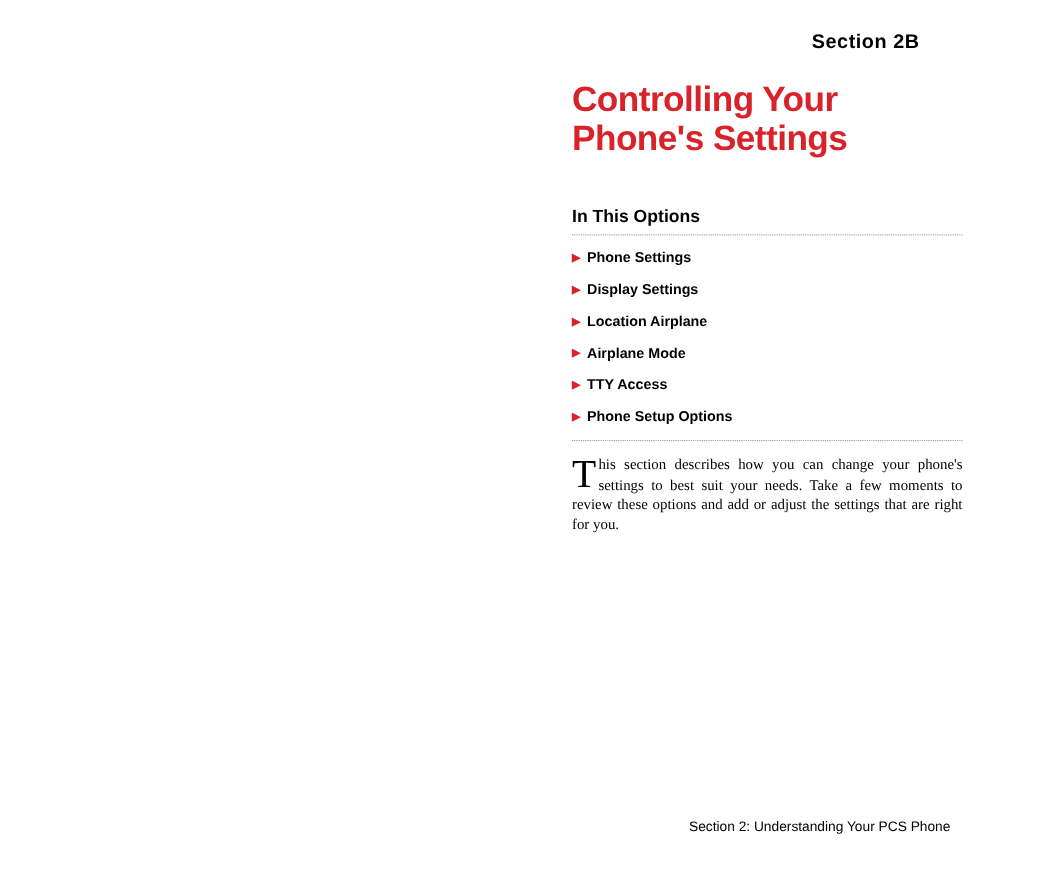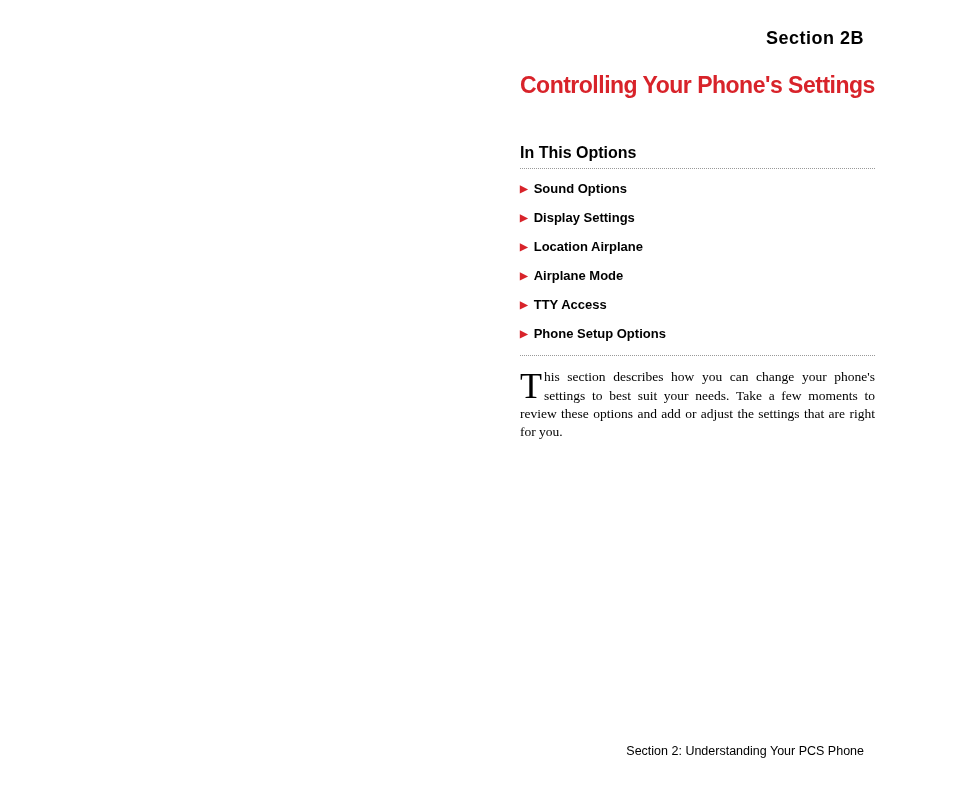--- a/index.html
+++ b/index.html
@@ -8,42 +8,42 @@
       box-sizing: border-box;
     }
     body {
       width: 954px;
       height: 795px;
       background: #ffffff;
       font-family: Georgia, 'Times New Roman', serif;
       position: relative;
     }
     .page {
-      padding: 28px 90px 0 0;
+      padding: 28px 118px 0 0;
       position: relative;
       height: 100%;
     }
     .section-label {
       text-align: right;
       font-family: Arial, Helvetica, sans-serif;
       font-weight: bold;
       font-size: 18px;
       color: #000;
       letter-spacing: 0.5px;
       margin-bottom: 24px;
     }
     .content {
       margin-left: 520px;
       width: 355px;
     }
     .title {
       font-family: 'Arial Narrow', Arial, sans-serif;
       font-weight: bold;
       font-stretch: condensed;
-      font-size: 23px;
+      font-size: 32px;
       line-height: 1.1;
       color: #d8232a;
       margin-bottom: 46px;
       letter-spacing: -0.5px;
     }
     .subsection-heading {
       font-family: 'Arial Narrow', Arial, sans-serif;
       font-weight: bold;
       font-size: 16px;
       color: #000;
@@ -120,21 +120,21 @@
   <div class="content">
 
     <h1 class="title">Controlling Your Phone's Settings</h1>
 
     <div class="subsection-heading">In This Options</div>
     <hr class="dotted-rule">
 
     <ul class="bullet-list">
       <li>
         <span class="marker">▶</span>
-        <span>Sound Options</span>
+        <span>Phone Settings</span>
       </li>
       <li>
         <span class="marker">▶</span>
         <span>Display Settings</span>
       </li>
       <li>
         <span class="marker">▶</span>
         <span>Location Airplane</span>
       </li>
       <li>

